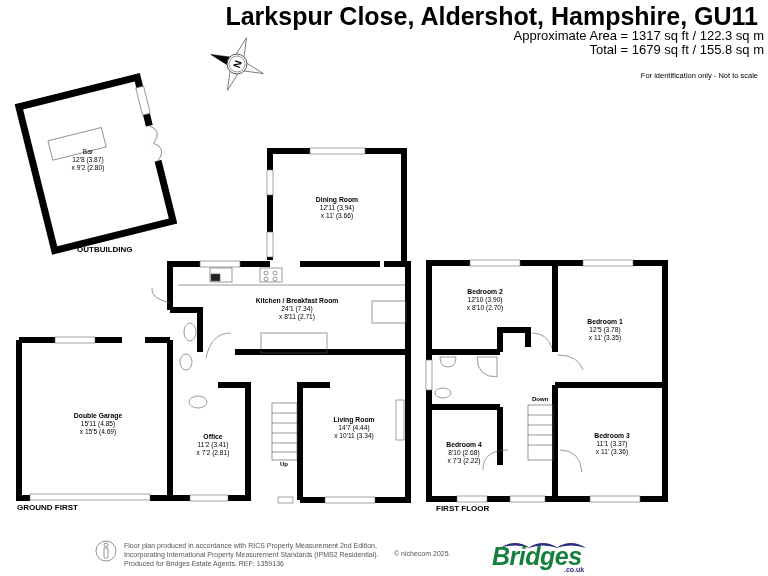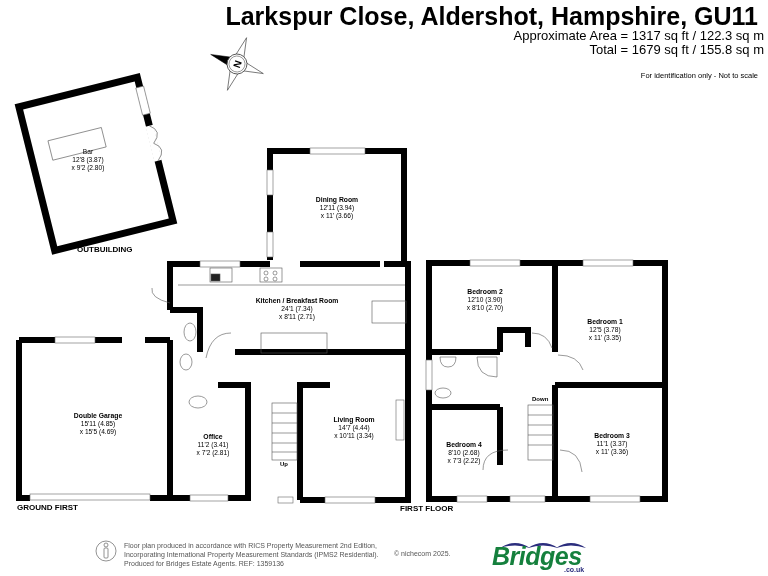--- a/index.html
+++ b/index.html
@@ -205,21 +205,21 @@
   <div class="rn">Bedroom 3</div>
   <div>11'1 (3.37)</div>
   <div>x 11' (3.36)</div>
 </div>
 
 <div class="small" style="left:280px;top:461px;">Up</div>
 <div class="small" style="left:532px;top:396px;">Down</div>
 
 <div class="floorlbl" style="left:77px;top:245px;">OUTBUILDING</div>
 <div class="floorlbl" style="left:17px;top:503px;">GROUND FIRST</div>
-<div class="floorlbl" style="left:400px;top:504px;">FIRST FLOOR</div>
+<div class="floorlbl" style="left:436px;top:504px;">FIRST FLOOR</div>
 
 <div class="footer">
   <div>Floor plan produced in accordance with RICS Property Measurement 2nd Edition,</div>
   <div>Incorporating International Property Measurement Standards (IPMS2 Residential).</div>
   <div>Produced for Bridges Estate Agents.   REF: 1359136</div>
 </div>
 <div class="copy">© nichecom 2025.</div>
 <div class="logo">
   <span class="word">Bridges</span>
   <span class="dom">.co.uk</span>

